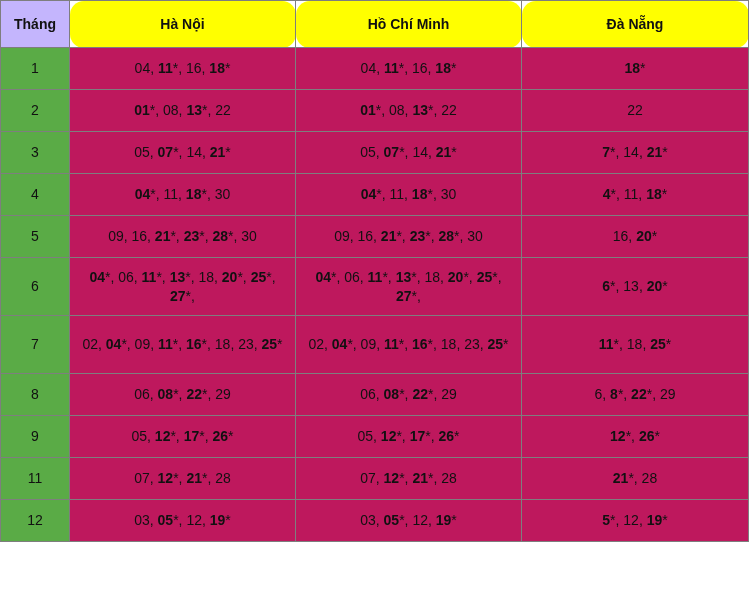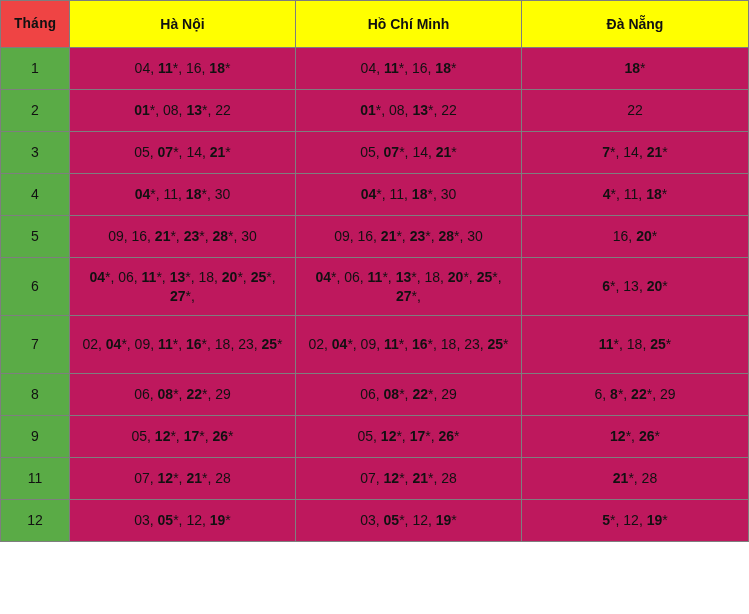--- a/index.html
+++ b/index.html
@@ -23,33 +23,33 @@
     border: 1px solid #7e7e7e;
     vertical-align: middle;
     text-align: center;
     font-size: 14px;
     color: #111111;
     padding: 4px 6px;
     line-height: 1.35;
   }
   
   .head-month {
-    background: #ef4444;
+    background: #c4b5fd;
     color: #ffffff;
     font-weight: bold;
     font-size: 15px;
     height: 38px;
-    font-family: Liberation Mono, monospace;
   }
   .head-city {
     background: #ffff00;
     color: #111111;
     font-weight: bold;
     font-size: 15px;
     height: 38px;
+    border-radius: 14px;
   }
   
   .month-cell {
     background: #5aab46;
     color: #ffffff;
     font-size: 14px;
     width: 106px;
   }
   .data-cell {
     background: #be185d;

